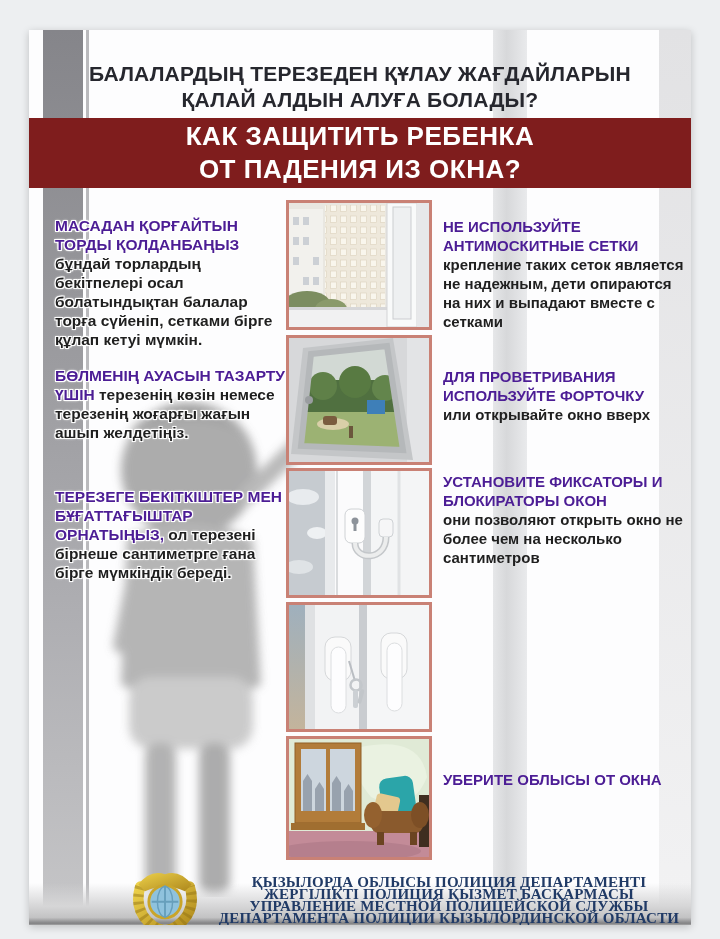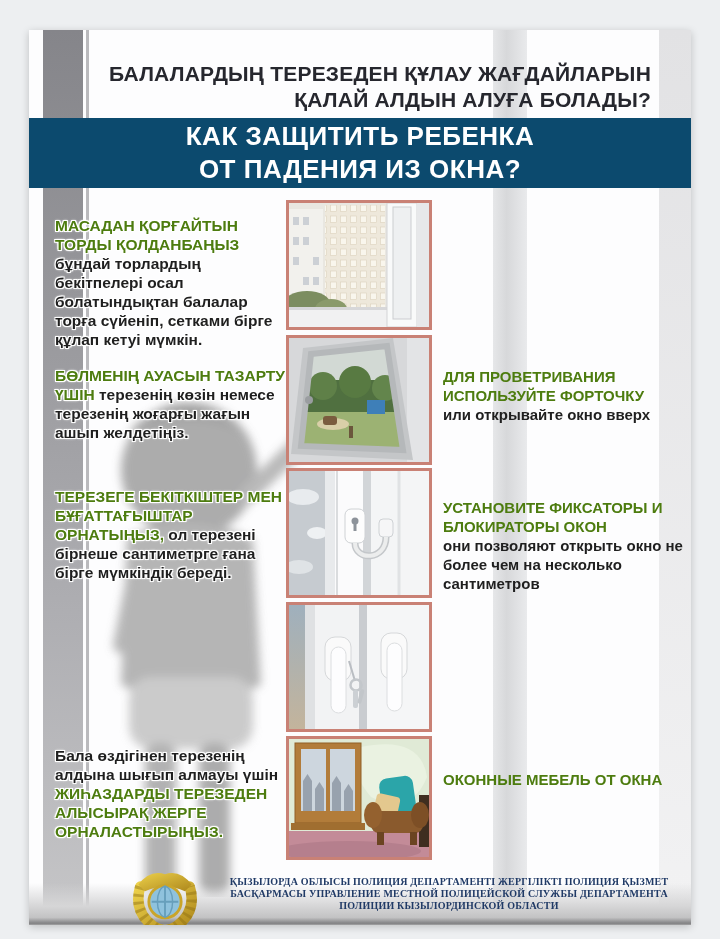--- a/index.html
+++ b/index.html
@@ -6,39 +6,39 @@
   body{width:720px;height:939px;background:#edeff1;font-family:"Liberation Sans",sans-serif;overflow:hidden;position:relative;}
   .poster{position:absolute;left:29px;top:30px;width:662px;height:895px;background:#fdfdfe;box-shadow:0 2px 8px rgba(0,0,0,.20);overflow:hidden;}
   .strip{position:absolute;top:0;height:100%;z-index:0;}
   .strip.left{left:14px;width:40px;background:linear-gradient(180deg,#85858a 0%,#97979b 30%,#aeaeb2 65%,#c6c6c8 100%);}
   .strip.leftline{left:57px;width:3px;background:#a9a9ad;opacity:.8;}
   .strip.mid{left:464px;width:34px;background:linear-gradient(90deg,#e6e7e9,#d7d8da 40%,#e9eaec);}
   .strip.right{left:630px;width:32px;background:linear-gradient(180deg,#e2e2e4,#f2f2f3);}
   .silhouette{position:absolute;left:40px;top:355px;z-index:1;opacity:.85;}
   .sillband{position:absolute;left:0;bottom:0;width:100%;height:42px;z-index:1;
     background:linear-gradient(180deg,rgba(205,205,206,0) 0%,#d6d6d7 55%,#c3c3c4 82%,#828284 96%,#a5a5a6 100%);}
-  .title{position:absolute;left:40px;top:31px;width:582px;z-index:3;text-align:right;
+  .title{position:absolute;left:40px;top:31px;width:582px;z-index:3;text-align:center;
     color:#26272e;font-weight:bold;font-size:21px;line-height:26px;letter-spacing:.2px;}
-  .banner{position:absolute;left:0;top:88px;width:662px;height:70px;background:#0c4a6e;z-index:2;
+  .banner{position:absolute;left:0;top:88px;width:662px;height:70px;background:#7f1d1d;z-index:2;
     display:flex;flex-direction:column;justify-content:center;text-align:center;}
   .banner span{color:#ffffff;font-weight:bold;font-size:26px;line-height:33px;letter-spacing:.5px;}
   .img-card{position:absolute;left:257px;width:146px;height:130px;border:3px solid #c98175;box-sizing:border-box;background:#fff;z-index:3;}
   .img-card svg{display:block;width:100%;height:100%;}
   .i1{top:170px}.i2{top:305px}.i3{top:438px}.i4{top:572px}.i5{top:706px;height:124px}
   .txt{position:absolute;z-index:3;font-weight:bold;font-size:15.5px;line-height:19px;color:#1f1f1f;}
-  .txt .red{color:#4d7c0f;}
+  .txt .red{color:#4c1d95;}
   .txt .blockspan{display:block;}
   .kz{left:26px;width:230px;text-shadow:0 0 3px #fff,0 0 3px #fff,1px 1px 0 #fff,-1px -1px 0 #fff,1px -1px 0 #fff,-1px 1px 0 #fff;}
   .ru{left:414px;width:246px;font-size:15px;line-height:19px;}
   .kz1{top:186px}.kz2{top:336px}.kz3{top:457px}.kz4{top:586px}.kz5{top:716px}
-  .ru1{top:187px}.ru2{top:337px}.ru3{top:468px}.ru4{top:591px}.ru5{top:740px}
+  .ru1{top:187px}.ru2{top:337px}.ru3{top:442px}.ru4{top:591px}.ru5{top:740px}
   .footer{position:absolute;left:0;top:824px;width:662px;height:71px;z-index:3;}
   .emblem{position:absolute;left:98px;top:2px;width:76px;height:80px;}
   .footer-text{position:absolute;left:180px;top:22px;width:480px;text-align:center;
-    font-family:"Liberation Serif",serif;font-weight:bold;color:#203a66;font-size:10px;line-height:12px;letter-spacing:.2px;}
+    font-family:"Liberation Serif",serif;font-weight:bold;color:#203a66;font-size:15px;line-height:12px;letter-spacing:.2px;}
 </style>
 </head>
 <body>
 
 <div class="poster">
 
   <div class="strip left"></div>
   <div class="strip leftline"></div>
   <div class="strip mid"></div>
   <div class="strip right"></div>
@@ -98,20 +98,24 @@
       <rect x="36" y="2" width="60" height="104" fill="#ffffff" opacity="0.38"></rect>
       <ellipse cx="18" cy="102" rx="24" ry="14" fill="#7c8d60"></ellipse>
       <ellipse cx="42" cy="106" rx="16" ry="10" fill="#8a9a6b"></ellipse>
       <rect x="0" y="104" width="140" height="3" fill="#d7d7d9"></rect>
       <rect x="0" y="107" width="140" height="17" fill="#f1f1f2"></rect>
       <rect x="98" y="0" width="30" height="124" fill="#f9fafa" stroke="#d3d4d6"></rect>
       <rect x="104" y="4" width="18" height="112" fill="#eef0f1" stroke="#cccdd0"></rect>
       <rect x="128" y="0" width="12" height="124" fill="#e7e8ea"></rect>
     </svg>
   </div>
+  <div class="txt ru ru1">
+    <span class="red blockspan">НЕ ИСПОЛЬЗУЙТЕ АНТИМОСКИТНЫЕ СЕТКИ</span>
+    <span>крепление таких сеток является не надежным, дети опираются на них и выпадают вместе с сетками</span>
+  </div>
 
   <div class="txt kz kz2">
     <span class="red">БӨЛМЕНІҢ АУАСЫН ТАЗАРТУ ҮШІН </span><span>терезенің көзін немесе терезенің жоғарғы жағын ашып желдетіңіз.</span>
   </div>
   <div class="img-card i2">
     <svg viewBox="0 0 140 124" aria-hidden="true">
       <defs>
           <clipPath id="p2c">
             <polygon points="22,16 98,8 114,112 12,108"></polygon>
           </clipPath>
@@ -191,23 +195,20 @@
         <circle cx="105" cy="50" r="1.8" fill="#6f747a"></circle>
       <rect x="42" y="42" width="15" height="66" rx="7.5" fill="#fdfdfe" stroke="#dcdee0"></rect>
       <rect x="98" y="38" width="15" height="68" rx="7.5" fill="#fdfdfe" stroke="#dcdee0"></rect>
       <line x1="60" y1="56" x2="66" y2="76" stroke="#b9bdc2" stroke-width="2"></line>
       <circle cx="67" cy="80" r="5.5" fill="none" stroke="#c3c7cb" stroke-width="2.5"></circle>
       <rect x="64" y="85" width="5" height="18" rx="2" fill="#ccd0d4"></rect>
       <rect x="70" y="84" width="4" height="15" rx="2" fill="#c2c6ca" transform="rotate(14 72 91)"></rect>
     </svg>
   </div>
 
-  <div class="txt kz kz5">
-    <span>Бала өздігінен терезенің алдына шығып алмауы үшін </span><span class="red">ЖИҺАЗДАРДЫ ТЕРЕЗЕДЕН АЛЫСЫРАҚ ЖЕРГЕ ОРНАЛАСТЫРЫҢЫЗ.</span>
-  </div>
   <div class="img-card i5">
     <svg viewBox="0 0 140 118" aria-hidden="true">
       <rect width="140" height="118" fill="#e0ead6"></rect>
       <path d="M72,8 Q132,-4 138,38 Q122,78 82,58 Q58,30 72,8" fill="#eaf2e1"></path>
       <rect y="92" width="140" height="26" fill="#c38b98"></rect>
       <ellipse cx="60" cy="112" rx="72" ry="10" fill="#b57f8d"></ellipse>
       <rect x="6" y="4" width="66" height="80" fill="#b27c3a" stroke="#8f5f27"></rect>
       <rect x="12" y="10" width="25" height="62" fill="#cdd6de"></rect>
       <rect x="41" y="10" width="25" height="62" fill="#cdd6de"></rect>
       <g fill="#98a2ae">
@@ -225,21 +226,21 @@
       <rect x="92" y="38" width="34" height="44" rx="8" fill="#2ba5a9" transform="rotate(-8 109 60)"></rect>
       <rect x="86" y="56" width="24" height="20" rx="4" fill="#e3c88e" transform="rotate(12 98 66)"></rect>
       <rect x="82" y="72" width="52" height="22" rx="8" fill="#8a5a2d"></rect>
       <ellipse cx="84" cy="76" rx="9" ry="13" fill="#94612f"></ellipse>
       <ellipse cx="131" cy="76" rx="9" ry="13" fill="#7d4f26"></ellipse>
       <rect x="88" y="93" width="7" height="13" fill="#6b4421"></rect>
       <rect x="121" y="93" width="7" height="13" fill="#6b4421"></rect>
     </svg>
   </div>
   <div class="txt ru ru5">
-    <span class="red blockspan">ОКОННЫЕ МЕБЕЛЬ ОТ ОКНА</span>
+    <span class="red blockspan">УБЕРИТЕ ОБЛЫСЫ ОТ ОКНА</span>
   </div>
 
   <div class="footer">
     <svg class="emblem" viewBox="0 0 80 84" aria-hidden="true">
       <defs>
           <linearGradient id="gld" x1="0" y1="0" x2="1" y2="1">
         <stop offset="0" stop-color="#ecd04a"></stop>
             <stop offset="1" stop-color="#ad871c"></stop>
       </linearGradient>
         </defs>

